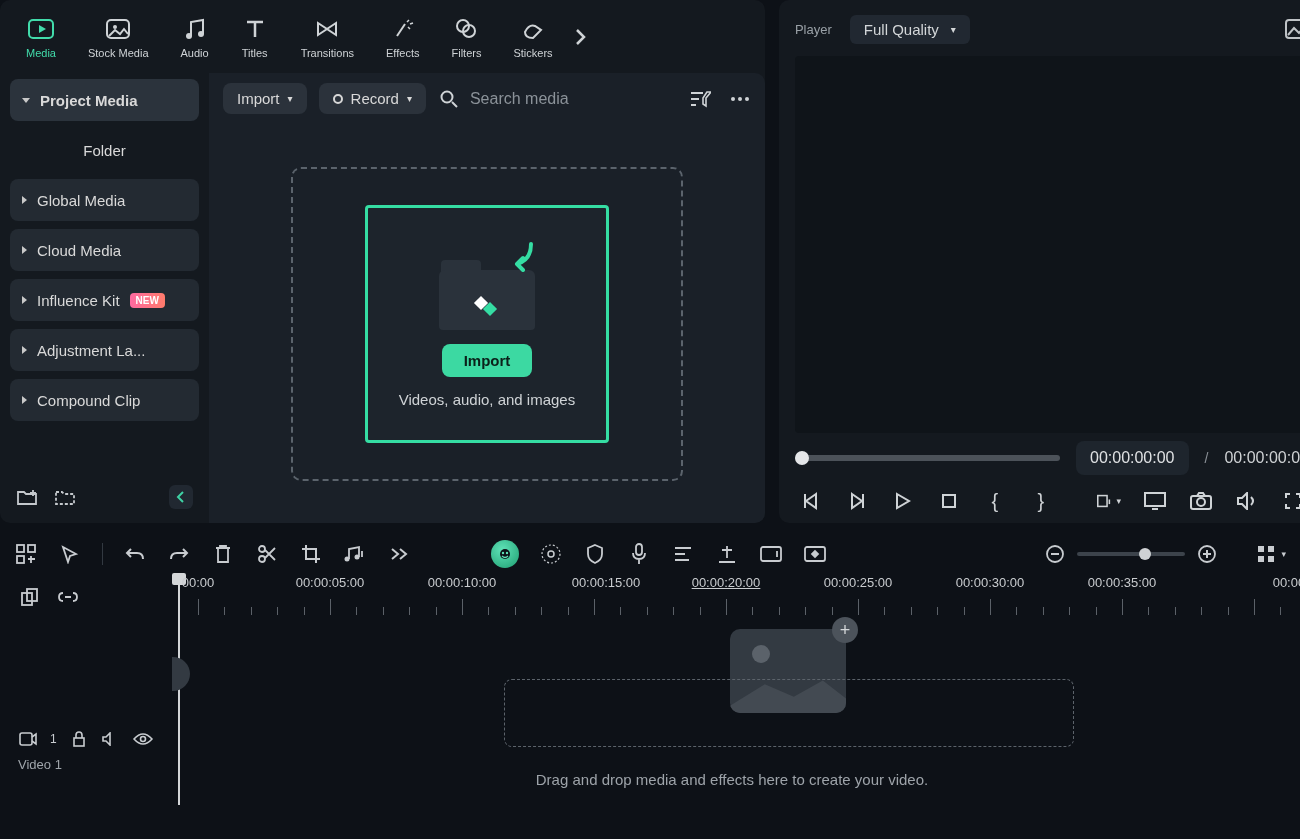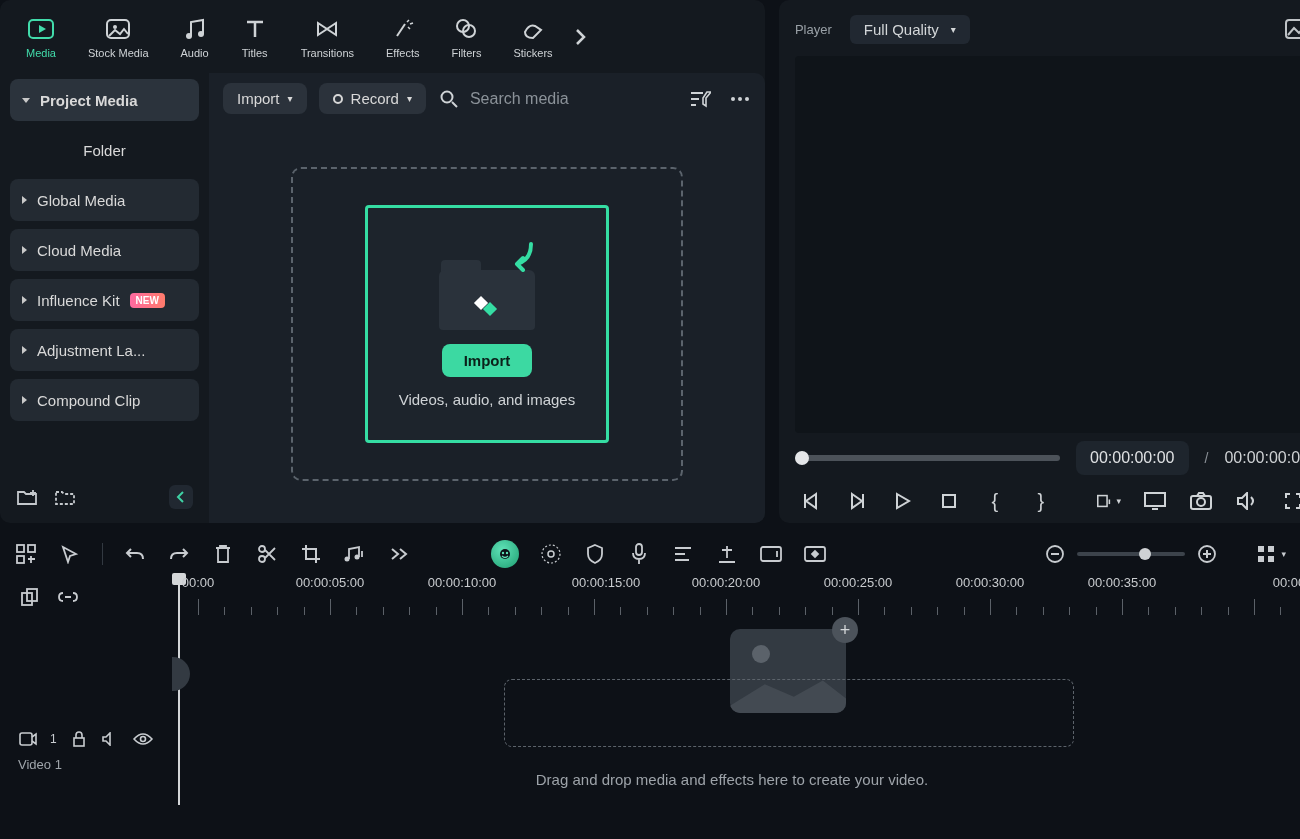--- a/index.html
+++ b/index.html
@@ -651,21 +651,21 @@
             <div class="tick" style="left: 996.8px;"></div>
             <div class="tick" style="left: 1023.2px;"></div>
             <div class="tick" style="left: 1049.6px;"></div>
             <div class="tick major" style="left: 1076px;"></div>
             <div class="tick" style="left: 1102.4px;"></div>
           </div>
       <div class="ruler-label" style="left: 20px;">00:00</div>
           <div class="ruler-label" style="left: 152px;">00:00:05:00</div>
           <div class="ruler-label" style="left: 284px;">00:00:10:00</div>
           <div class="ruler-label" style="left: 416px; margin-left: 12px;">00:00:15:00</div>
-          <div class="ruler-label" style="left: 548px;">00:00:20:00</div>
+          <div class="ruler-label" style="left: 548px; text-decoration: underline;">00:00:20:00</div>
           <div class="ruler-label" style="left: 680px;">00:00:25:00</div>
           <div class="ruler-label" style="left: 812px;">00:00:30:00</div>
           <div class="ruler-label" style="left: 944px;">00:00:35:00</div>
           <div class="ruler-label" style="left: 1129px;">00:00:40:00</div>
         </div>
       <div class="blob"></div>
       <div class="placeholder-card">
         <div class="placeholder-dot"></div>
         <div class="placeholder-hill"></div>
         <div class="placeholder-plus">+</div>

